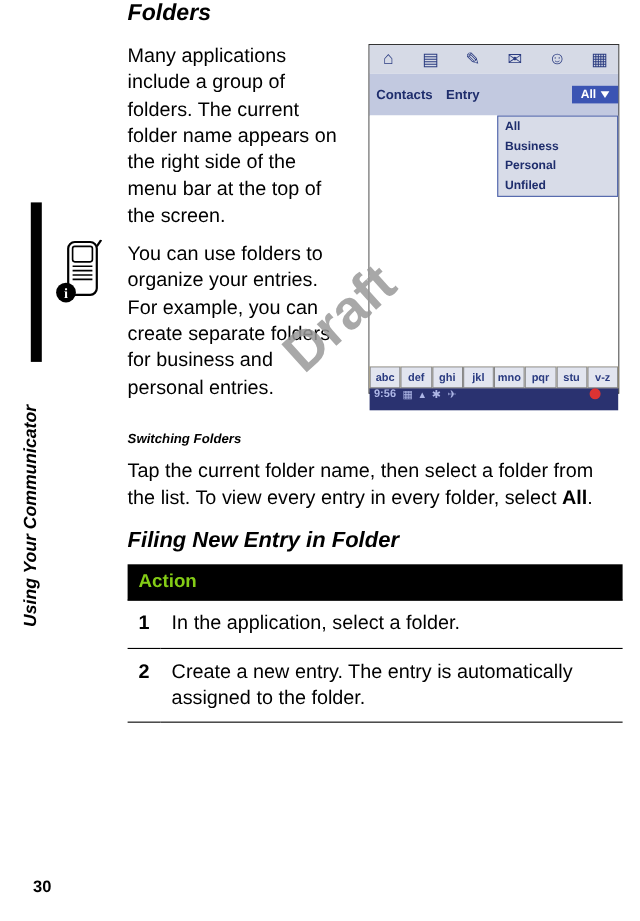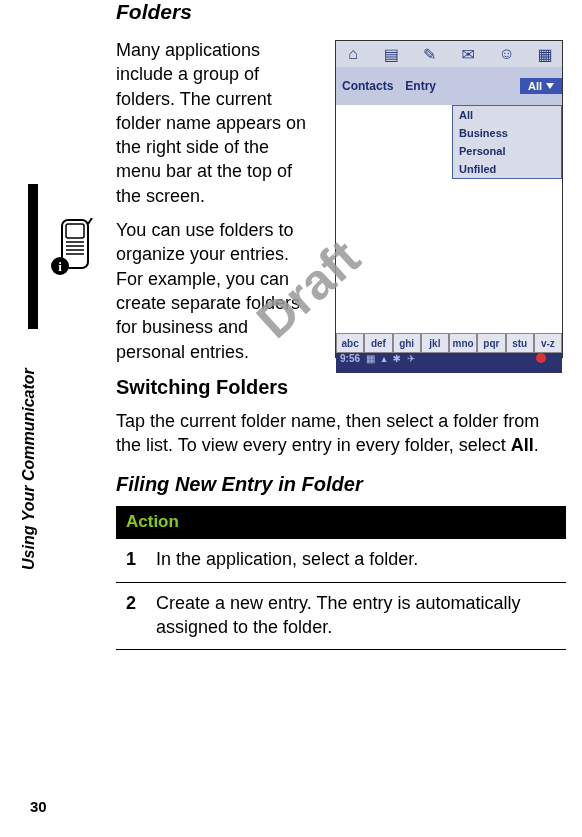--- a/index.html
+++ b/index.html
@@ -58,23 +58,24 @@
       margin-bottom: 14px;
     }
     .para {
       font-size: 18px;
       line-height: 1.35;
       margin-bottom: 10px;
     }
     .para1 { width: 200px; }
     .para2 { width: 200px; margin-top: 8px; padding-left: 0; }
     h2.switching {
-      font-weight: bold;
-      font-size: 20px;
-      margin-top: 12px;
+      font-style: italic;
+      font-weight: bold;
+      font-size: 12px;
+      margin-top: 28px;
       margin-bottom: 10px;
     }
     .para-full { width: 450px; font-size: 18px; line-height: 1.35; margin-bottom: 12px; }
     .bold-inline { font-weight: bold; }
     h2.filing {
       font-style: italic;
       font-weight: bold;
       font-size: 20px;
       margin-top: 16px;
       margin-bottom: 10px;

